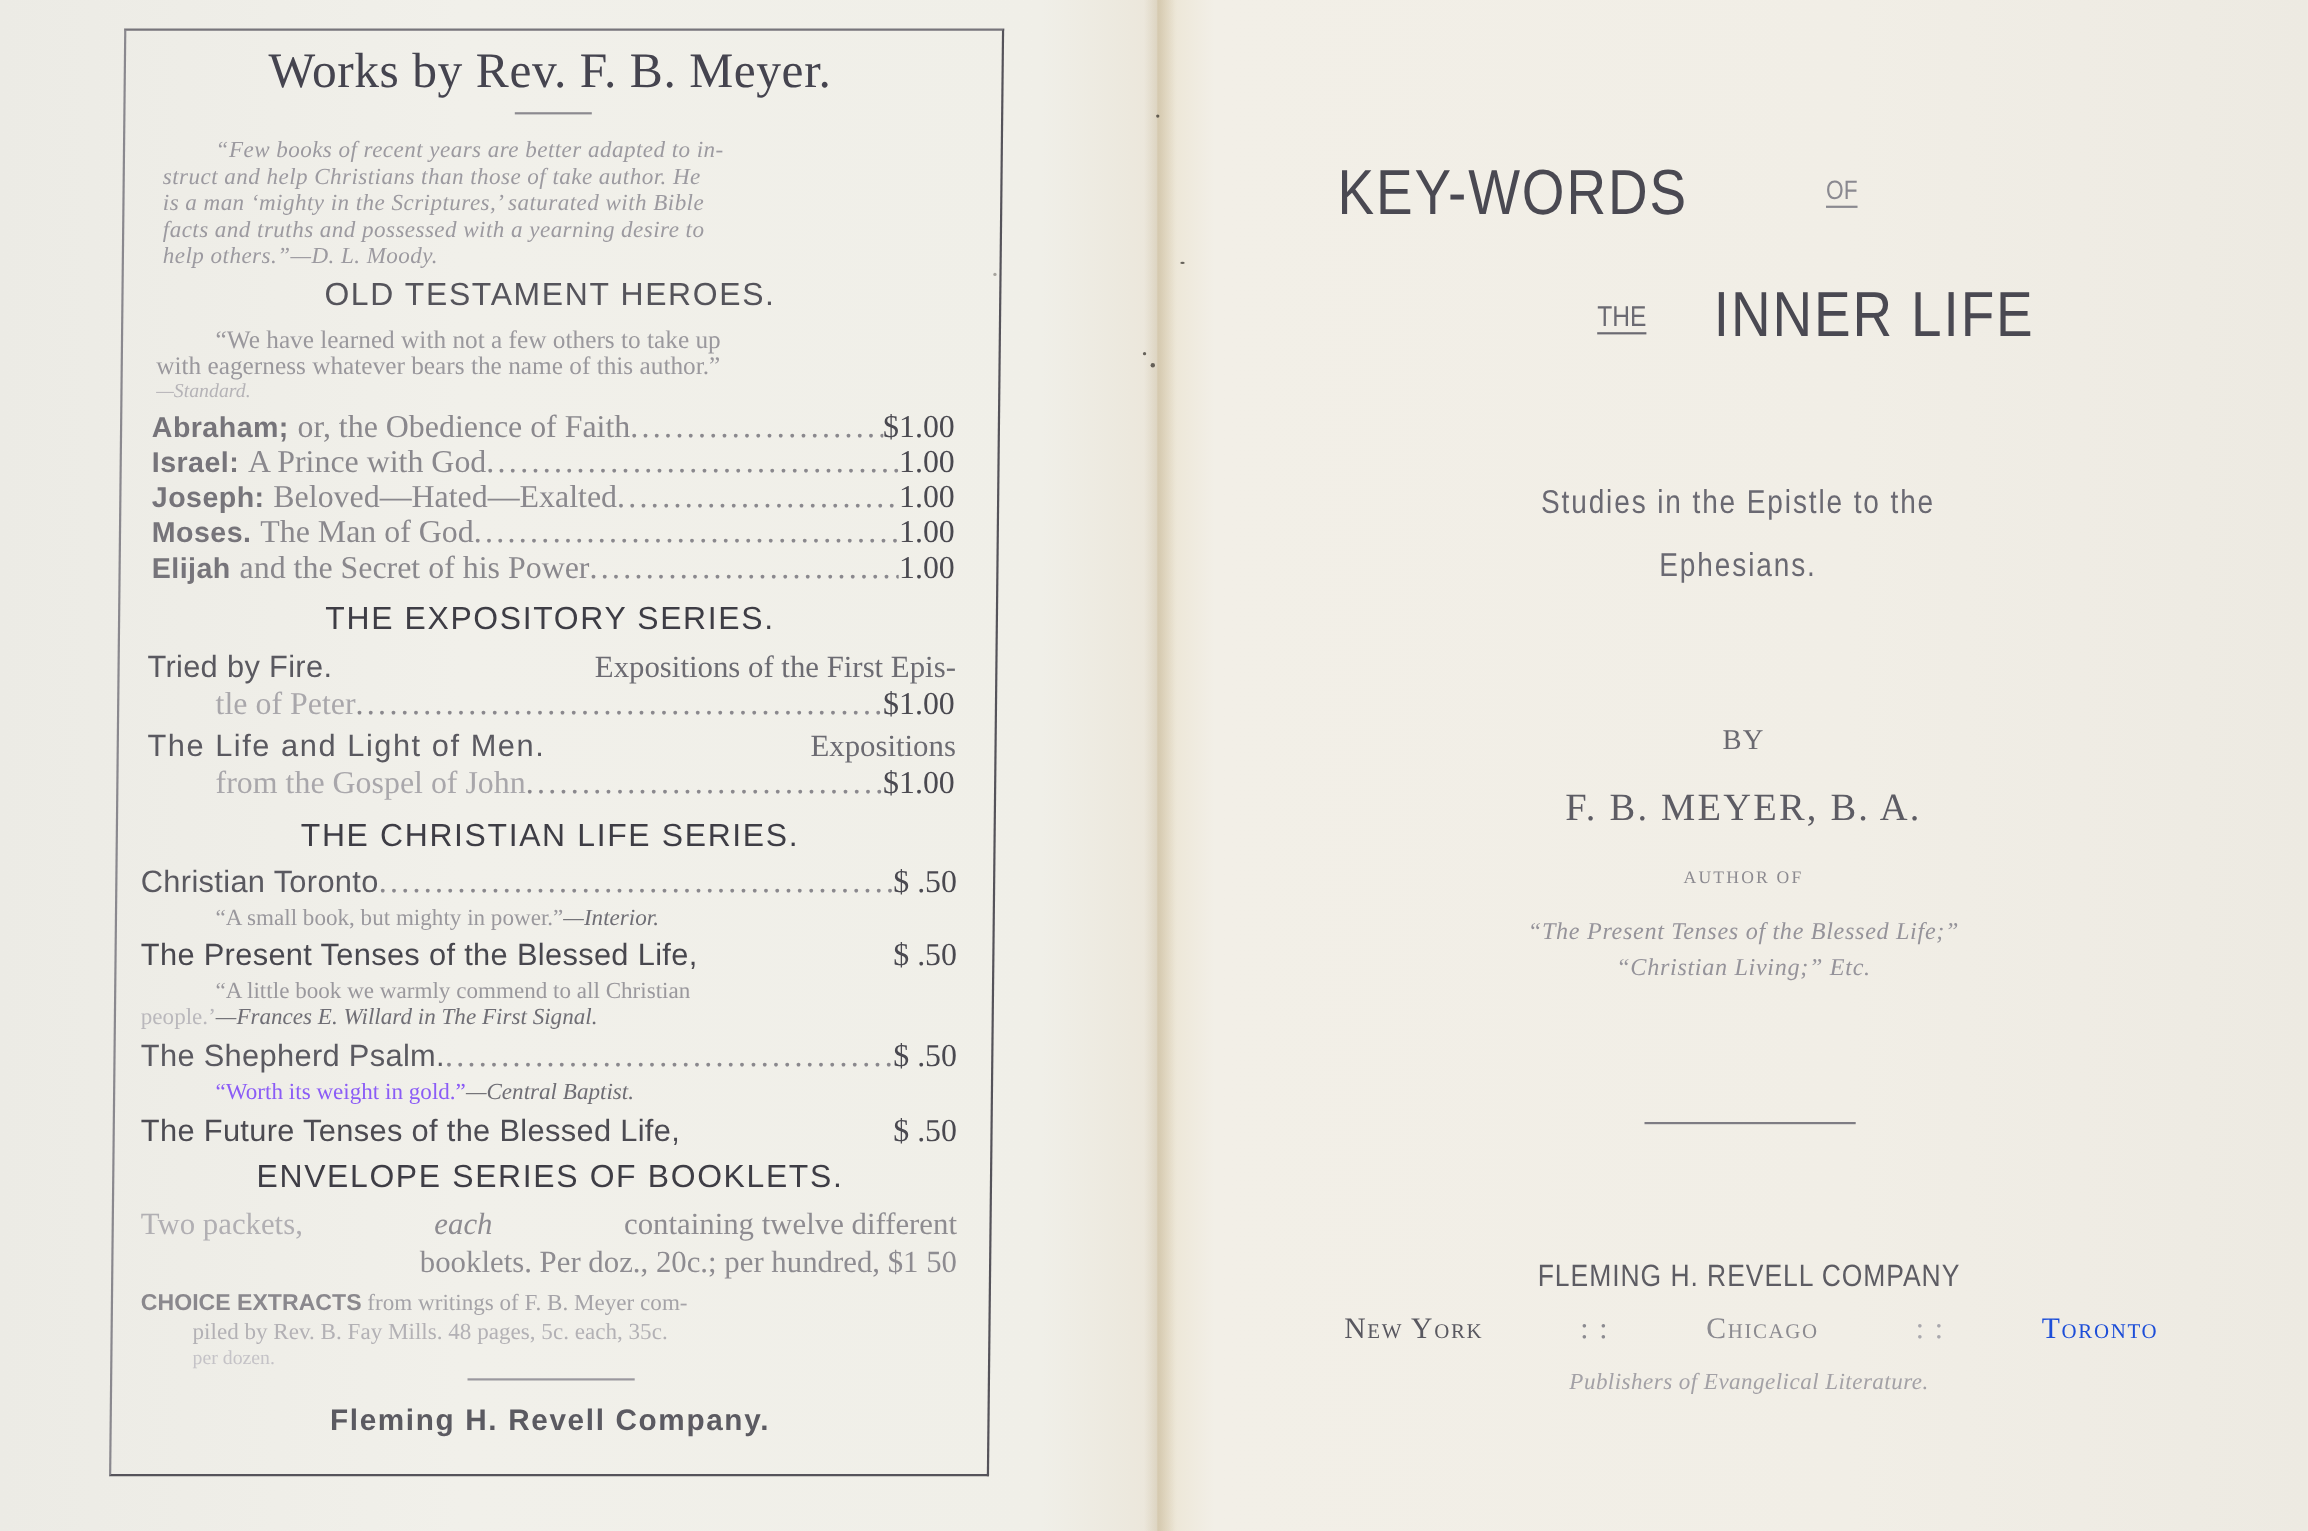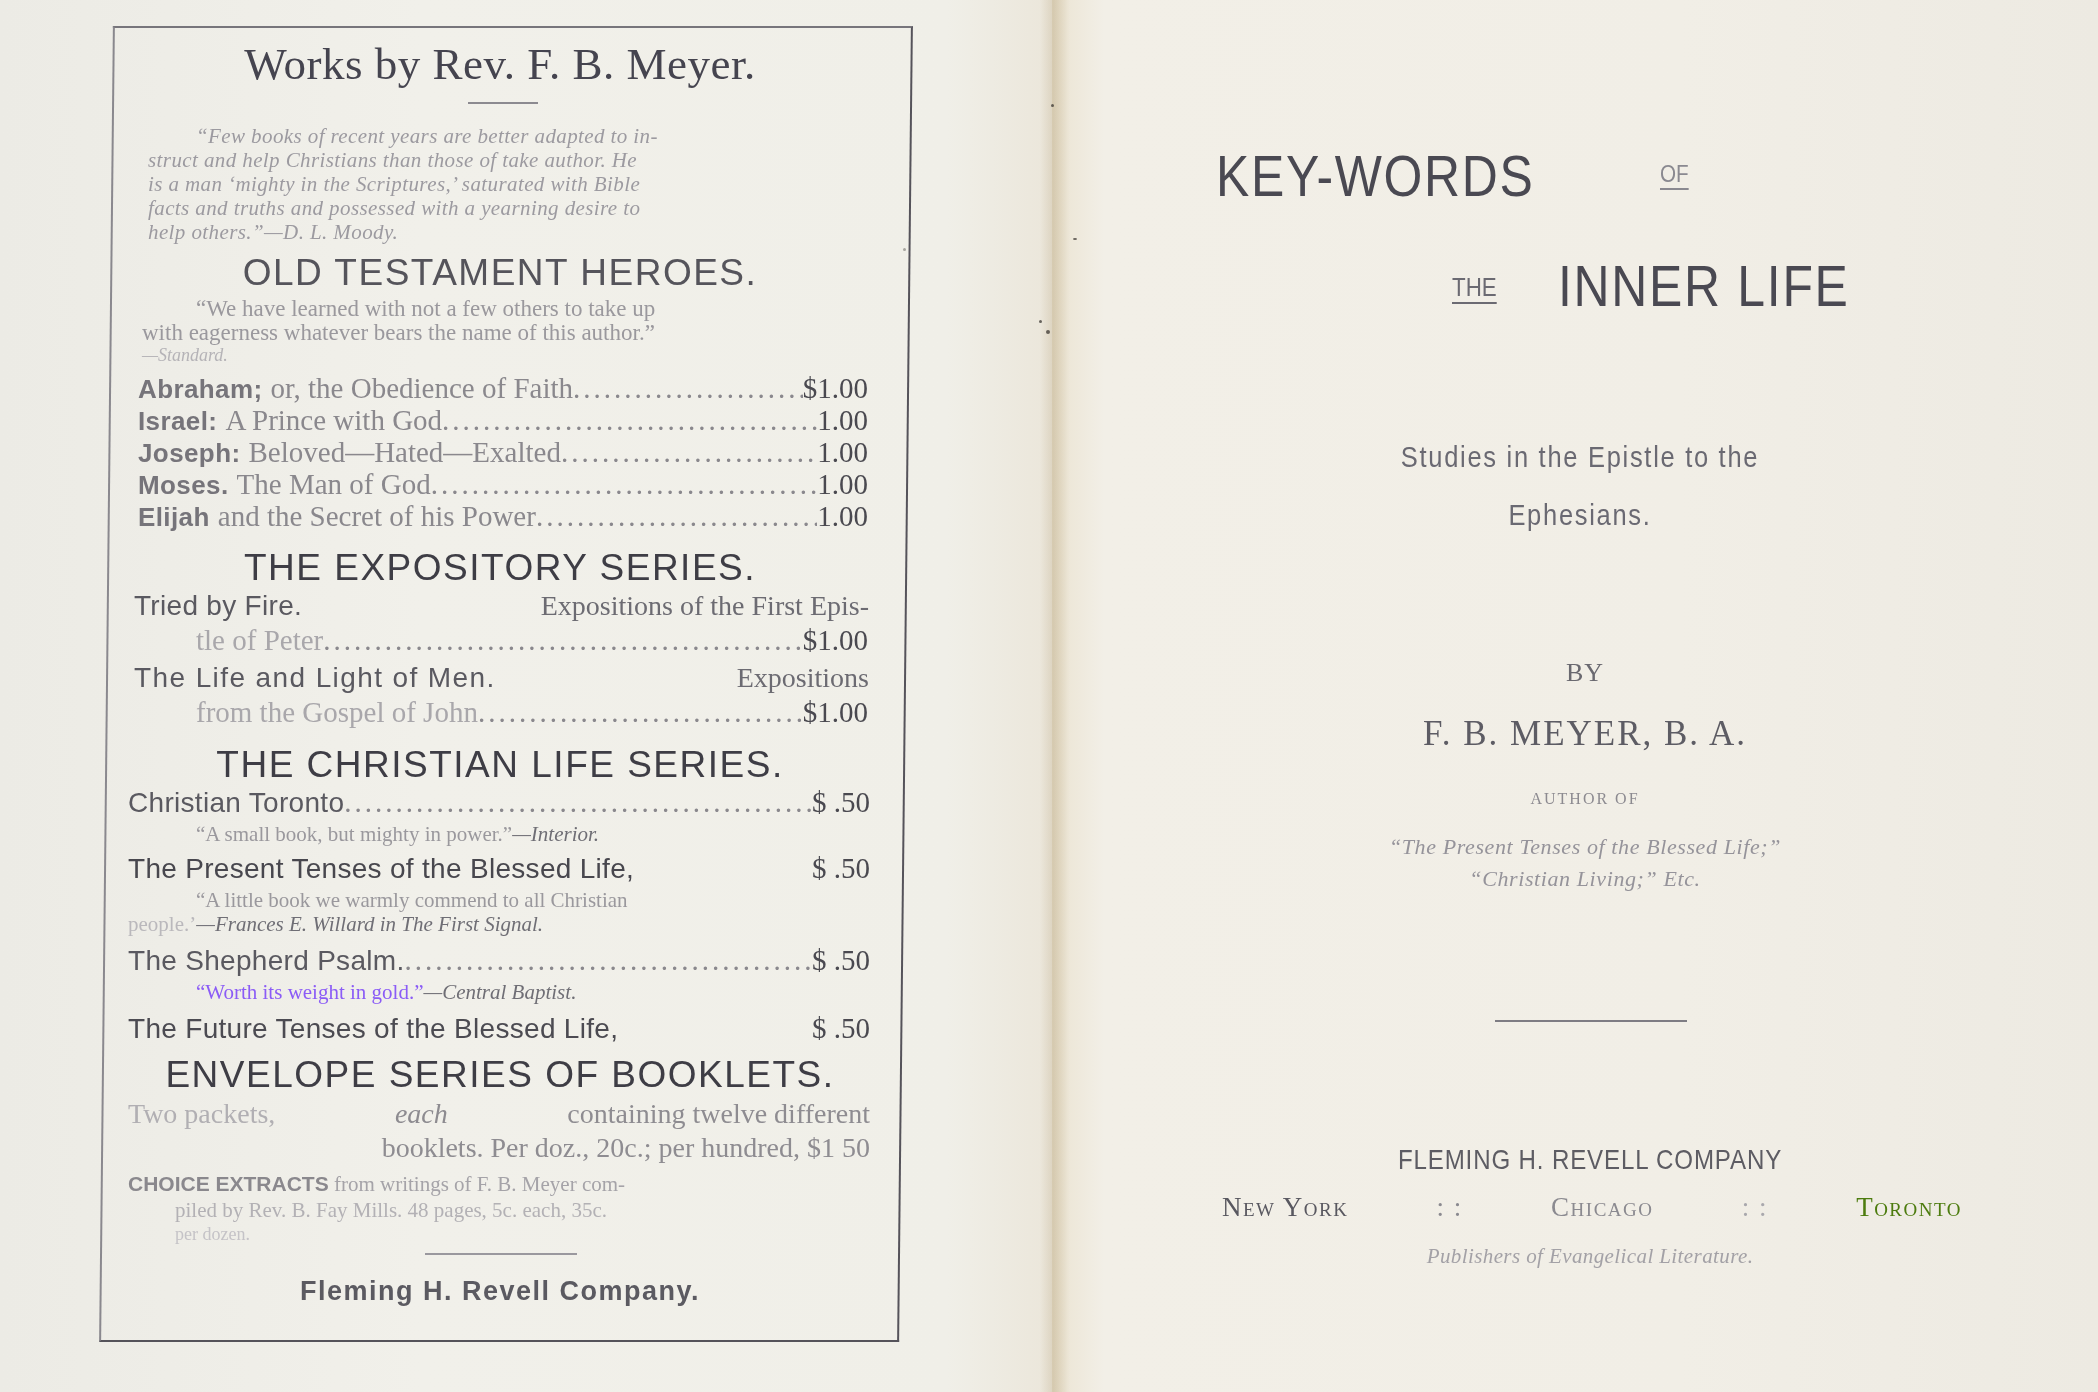--- a/index.html
+++ b/index.html
@@ -21,21 +21,21 @@
   
   .ad-box { position:absolute; left:106px; top:26px; width:796px; height:1312px;
     border:2px solid #55535a; border-top-color:#77757b; border-left-color:#8a888e;
     transform:skewX(-0.6deg); }
   .abs { position:absolute; white-space:nowrap; }
   .center { text-align:center; }
 
   .ad-title { left:120px; width:760px; top:38px; font-size:45px; color:#45444f; letter-spacing:0.5px; }
   .short-rule { position:absolute; height:2px; background:#8c8a90; }
   .quote-italic { font-style:italic; color:#9c9aa0; font-size:21px; letter-spacing:0.4px; }
-  .sec-head { font-family:"Liberation Sans", sans-serif; font-size:37px; color:#3e3d45; letter-spacing:1.5px; }
+  .sec-head { font-family:"Liberation Sans", sans-serif; font-size:29px; color:#3e3d45; letter-spacing:1.5px; }
   .sec-head.light { color:#55545b; }
   .row { font-size:29px; color:#8a888d; left:138px; width:730px; display:flex; align-items:baseline; }
   .row .bold { font-family:"Liberation Sans", sans-serif; font-weight:bold; color:#76747a; margin-right:8px; font-size:26px; letter-spacing:0.4px;}
   .row .dots { flex:1; overflow:hidden; color:#8a888d; letter-spacing:3px; }
   .row .price { color:#4a4950; }
   .item-title { font-family:"Liberation Sans", sans-serif; font-size:28px; color:#5a5960; letter-spacing:0.3px; }
   .body-grey { color:#8e8c91; font-size:28px; }
   .sub-quote { font-size:21px; color:#9a989d; }
   .sub-quote i { color:#6f6e75; }
   .kw-title { font-family:"Liberation Sans", sans-serif; font-weight:normal; font-size:58px; letter-spacing:2px; color:#4a4952; transform:scaleX(0.86); transform-origin:left center; }
@@ -202,15 +202,15 @@
 <div class="abs center works-italic" style="left:1210px;width:750px;top:866px;">“Christian Living;” Etc.</div>
 
 <div class="short-rule" style="left:1495px;top:1020px;width:192px;background:#7e7c83;"></div>
 
 <div class="abs center pub" style="left:1210px;width:760px;top:1144px;">FLEMING H. REVELL COMPANY</div>
 <div class="abs cities" style="left:1222px;top:1192px;width:740px;display:flex;justify-content:space-between;">
   <span style="font-variant:small-caps;color:#595860;">New York</span>
   <span style="color:#8b8a90;">: :</span>
   <span style="font-variant:small-caps;color:#8b8a90;">Chicago</span>
   <span style="color:#a9a8ad;">: :</span>
-  <span style="font-variant:small-caps;color:#4d7c0f;">Toronto</span>
+  <span style="font-variant:small-caps;color:#1d4ed8;">Toronto</span>
 </div>
 <div class="abs center pub-tag" style="left:1210px;width:760px;top:1244px;">Publishers of Evangelical Literature.</div>
 
 </body></html>

